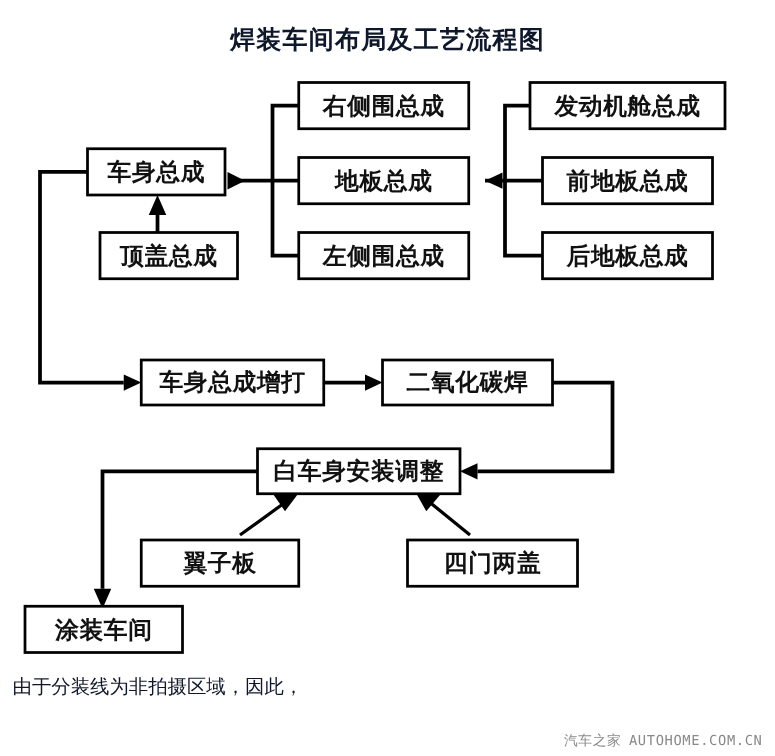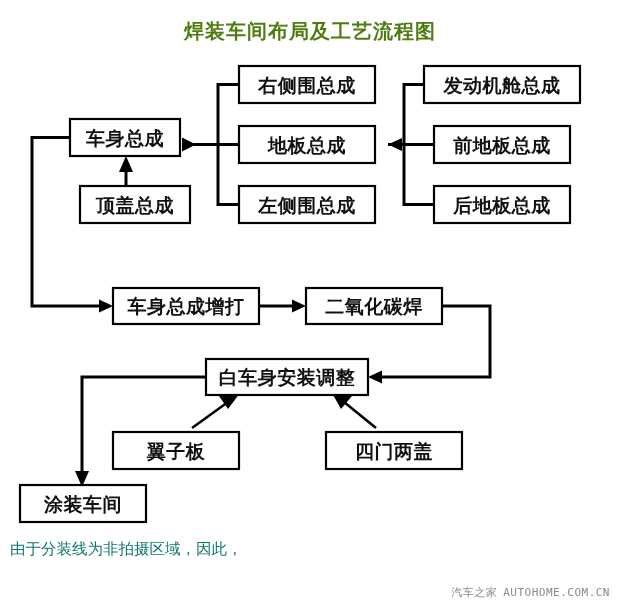--- a/index.html
+++ b/index.html
@@ -56,32 +56,32 @@
     fill: #000000;
   }
   .title-text {
     position: absolute;
     top: 18px;
     left: 0;
     width: 620px;
     text-align: center;
     font-size: 20px;
     font-weight: bold;
-    color: #4d7c0f;
+    color: #0f172a;
     letter-spacing: 1px;
     font-family: "DejaVu Sans", "Liberation Sans", sans-serif;
   }
   .caption {
     position: absolute;
     left: 10px;
     top: 538px;
     width: 480px;
     font-size: 15.5px;
     line-height: 23px;
-    color: #0f766e;
+    color: #0f172a;
     font-family: "DejaVu Sans", "Liberation Sans", sans-serif;
   }
   .caption div { white-space: nowrap; }
   .watermark {
     position: absolute;
     right: 10px;
     bottom: 5px;
     font-size: 11px;
     color: #8a8a8a;
     letter-spacing: 0.5px;

